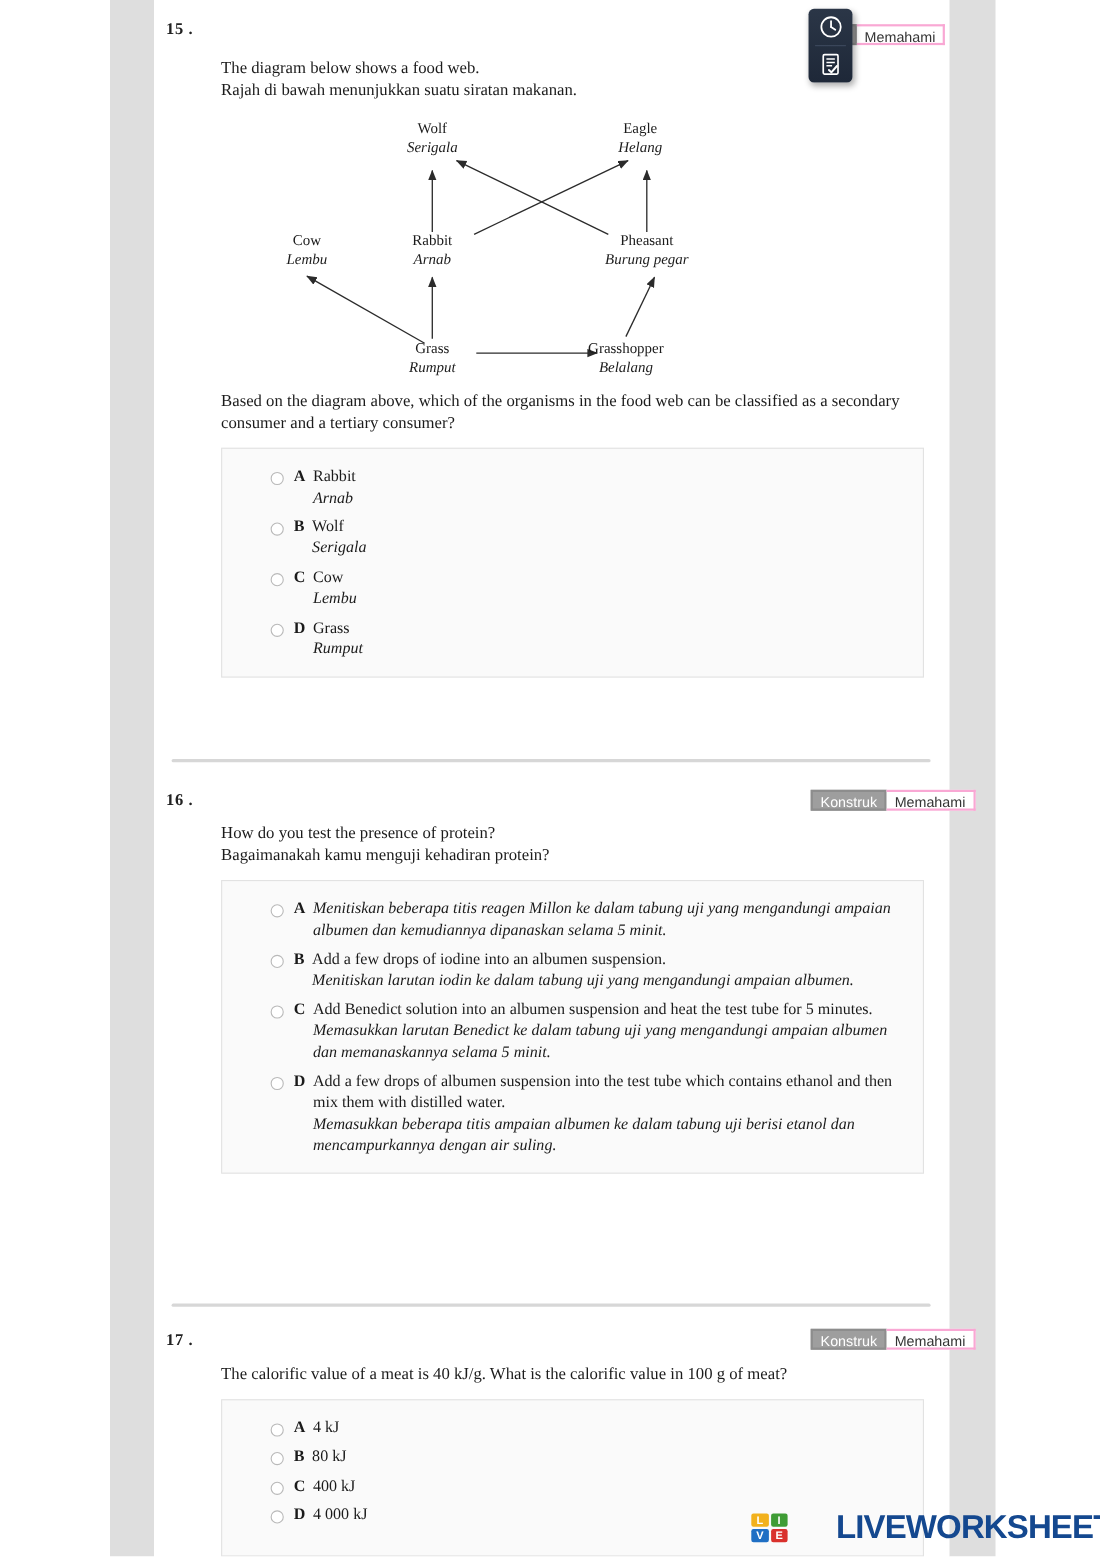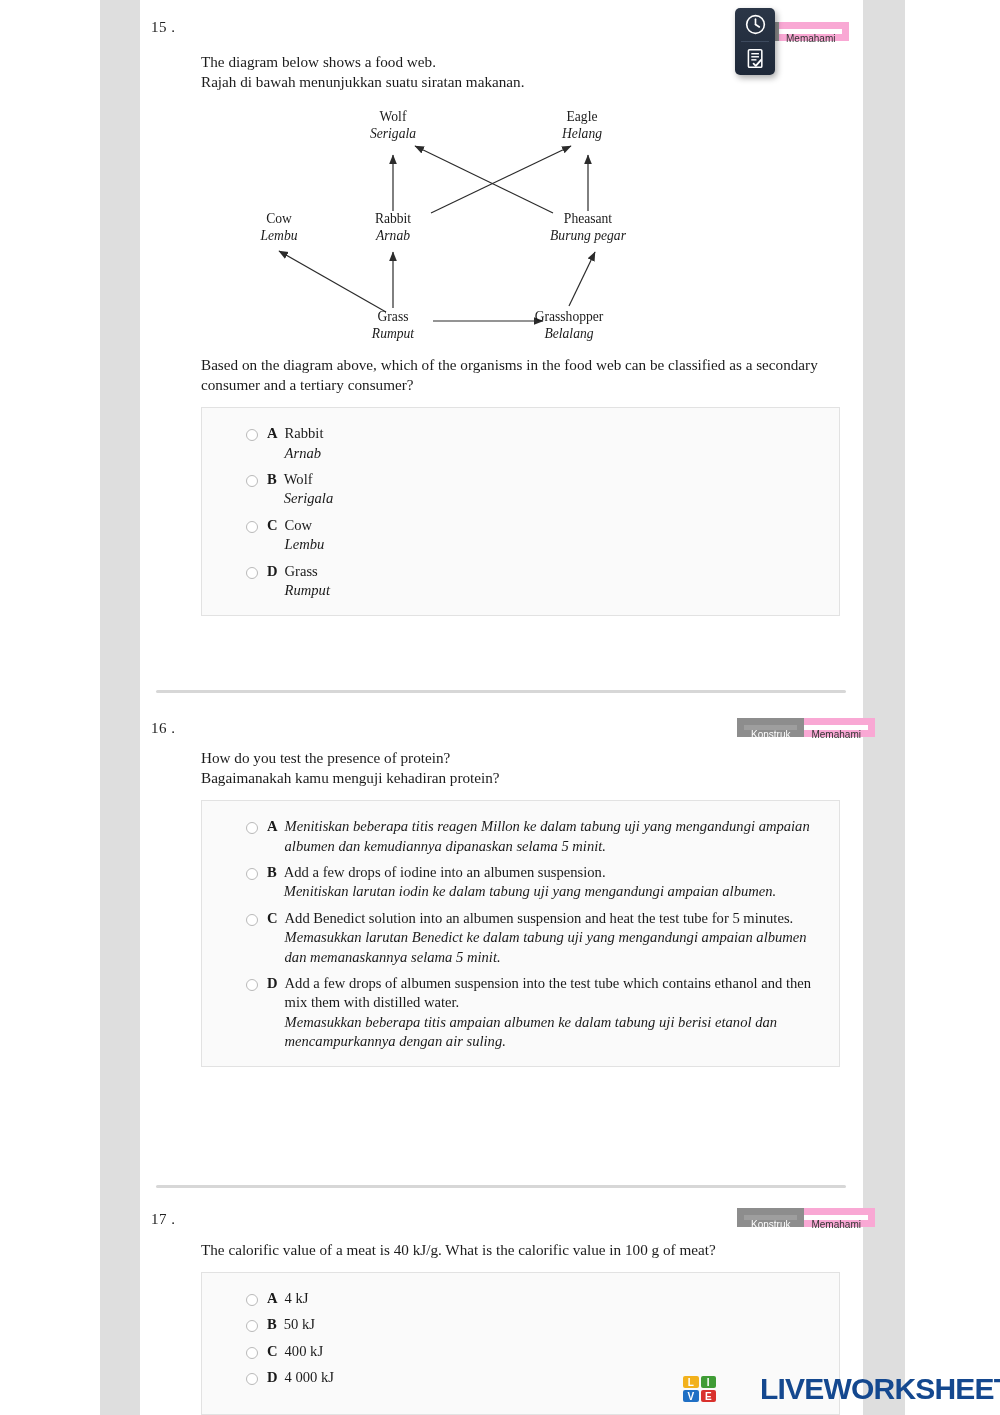--- a/index.html
+++ b/index.html
@@ -13,31 +13,31 @@
     position:relative;
   }
   
   .viewport{position:absolute;inset:0;background:#ffffff;}
   .gutter-left{position:absolute;left:100px;top:0;width:40px;height:1415px;background:#dedede;}
   .gutter-right{position:absolute;left:863px;top:0;width:42px;height:1415px;background:#dedede;}
   .sheet{position:absolute;left:140px;top:0;width:723px;height:1415px;background:#ffffff;}
 
   .question{position:absolute;left:0;width:723px;}
   .qnum{
-    position:absolute;left:11px;font-size:15px;letter-spacing:.5px;color:#222;
+    position:absolute;left:11px;font-size:15px;letter-spacing:.5px;color:#222;font-weight:bold;
   }
   .qbody{position:absolute;left:61px;width:650px;}
 
   .stem{font-size:15.2px;line-height:1.32;color:#1b1b1b;}
 
   
   .badge-wrap{position:absolute;display:flex;height:19px;font-family:"Liberation Sans",sans-serif;}
   .badge{
-    font-size:10px;line-height:19px;padding:0 7px;
-    border:7px solid #f9a8d4;box-sizing:border-box;height:19px;white-space:nowrap;
+    font-size:13px;line-height:19px;padding:0 7px;
+    border:2px solid #f9a8d4;box-sizing:border-box;height:19px;white-space:nowrap;
   }
   .badge.konstruk{background:#9e9e9e;color:#ffffff;border-color:#8d8d8d;}
   .badge.memahami{background:#ffffff;color:#333333;border-left:none;}
 
   
   .answers{
     border:1px solid #e2e2e2;background:#fafafa;box-sizing:border-box;
     padding:16px 14px 14px 44px;width:639px;
   }
   .opt{display:flex;align-items:flex-start;margin-bottom:7px;}
@@ -274,21 +274,21 @@
             <span class="radio"></span>
             <span class="optletter">A</span>
             <span class="opttext">
               <span class="en">4 kJ</span>
             </span>
           </div>
           <div class="opt inline">
             <span class="radio"></span>
             <span class="optletter">B</span>
             <span class="opttext">
-              <span class="en">50 kJ</span>
+              <span class="en">80 kJ</span>
             </span>
           </div>
           <div class="opt inline">
             <span class="radio"></span>
             <span class="optletter">C</span>
             <span class="opttext">
               <span class="en">400 kJ</span>
             </span>
           </div>
           <div class="opt inline">

